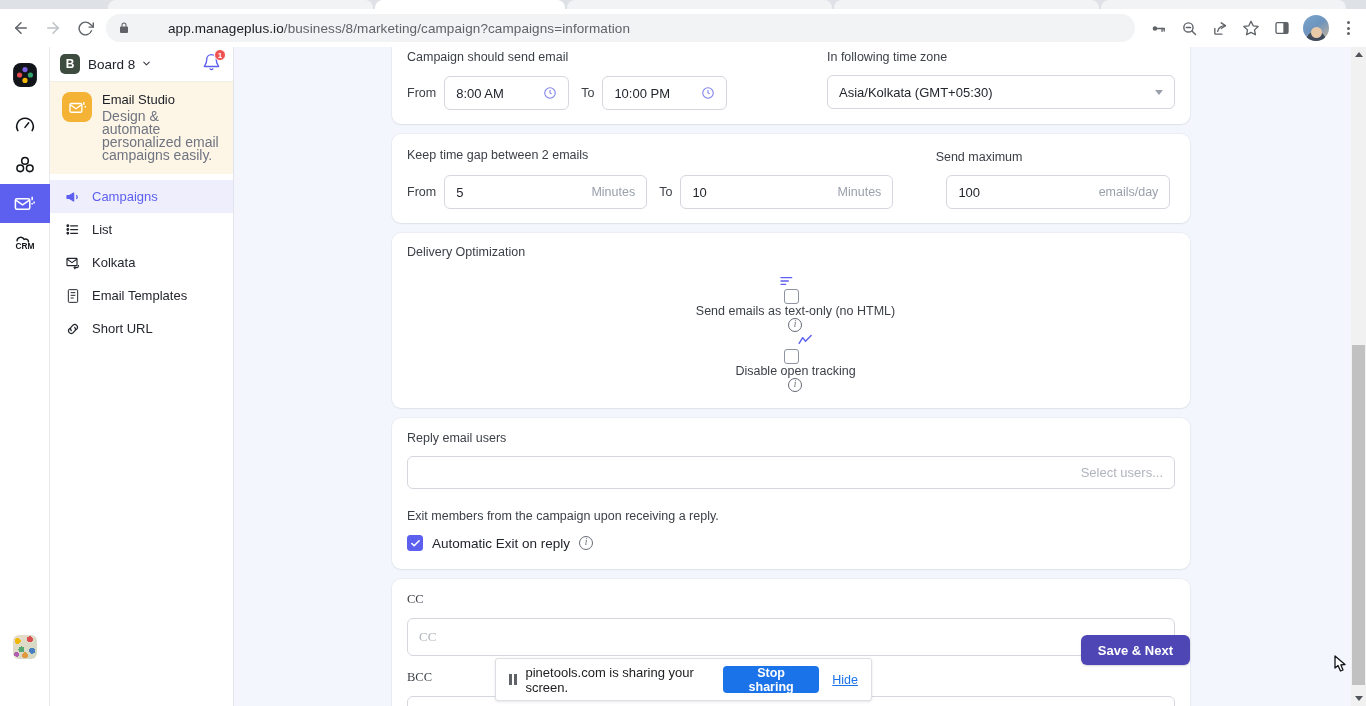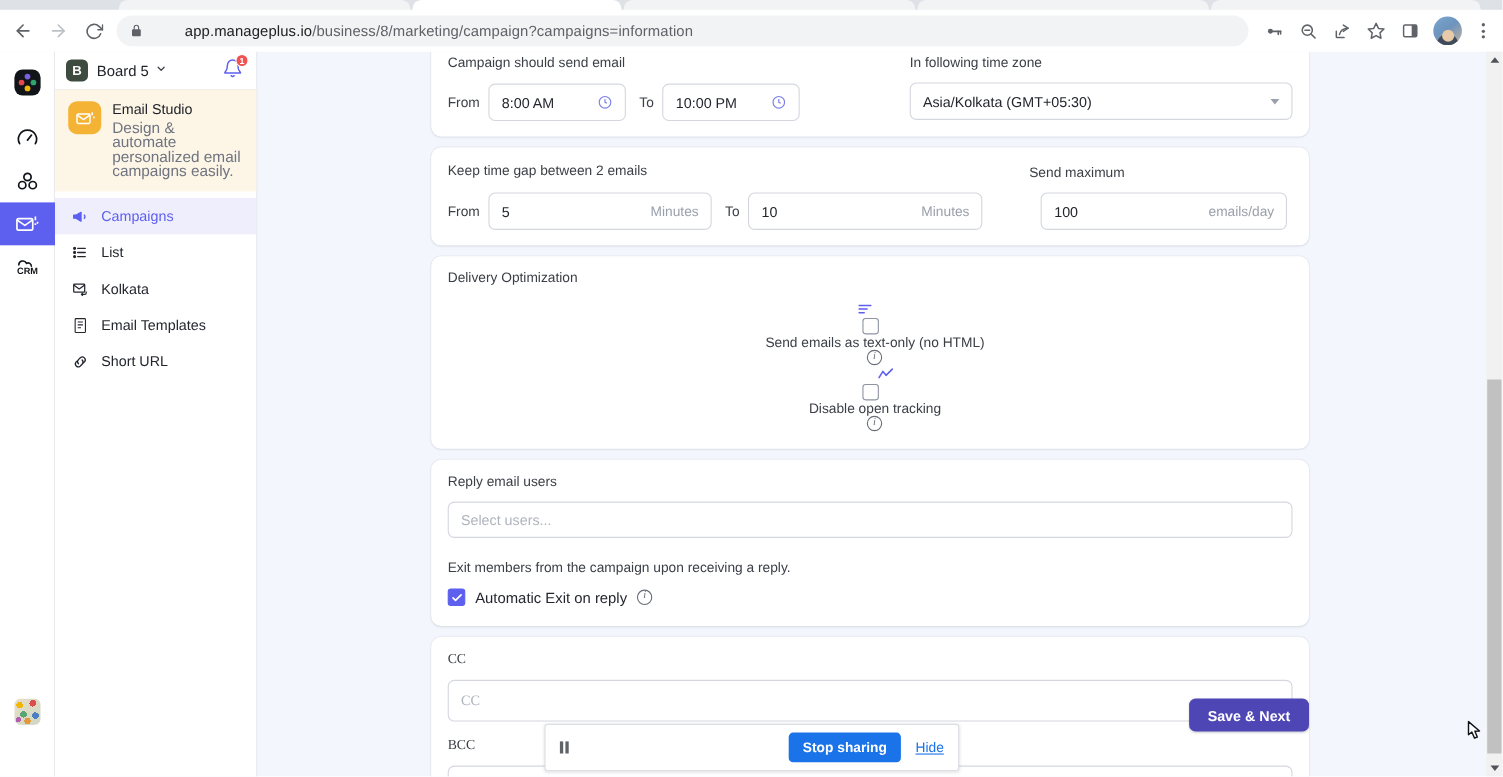--- a/index.html
+++ b/index.html
@@ -363,21 +363,21 @@
             <path d="M8 9.5a4.2 4.2 0 0 1 8-1.6 3.4 3.4 0 0 1 5 3" fill="none" stroke="#111418" stroke-width="1.6" stroke-linecap="round"></path>
             <text x="17" y="19" font-family="Liberation Sans, sans-serif" font-size="9.5" font-weight="700" fill="#111418" text-anchor="middle">CRM</text>
           </svg>
       </div>
       <div class="rail-avatar"></div>
     </div>
 
     <div class="sidebar">
       <div class="board-row">
         <div class="board-badge">B</div>
-        <div class="board-name">Board 5</div>
+        <div class="board-name">Board 8</div>
         <span class="chev">
           <svg width="11" height="11" viewBox="0 0 24 24" fill="none" stroke="currentColor" stroke-width="2.4" stroke-linecap="round" stroke-linejoin="round">
               <polyline points="6 9 12 15 18 9"></polyline>
             </svg>
         </span>
         <div class="bell-wrap">
           <svg width="19" height="19" viewBox="0 0 24 24" fill="none" stroke="#5d5fef" stroke-width="1.7" stroke-linecap="round" stroke-linejoin="round">
               <path d="M18 8a6 6 0 1 0-12 0c0 7-3 7-3 9h18c0-2-3-2-3-9"></path>
               <path d="M10.3 20a2 2 0 0 0 3.4 0"></path>
             </svg>
@@ -549,21 +549,21 @@
               <span class="chk"></span>
               <span class="lbl-sm" style="margin-left:9px;">Disable open tracking</span>
               <span class="info" style="margin-left:8px;">i</span>
             </div>
           </div>
         </div>
 
         <div class="card">
           <div class="sect4">
             <div class="lbl">Reply email users</div>
-            <div class="field" style="margin-top:11px;height:33px;">
+            <div class="field" style="margin-top:11px;height:33px;justify-content:flex-end;">
               <span class="ph">Select users...</span>
             </div>
             <div class="lbl" style="margin-top:20px;">Exit members from the campaign upon receiving a reply.</div>
             <div class="row" style="margin-top:12px;">
               <span class="chk big checked">
                 <svg width="11" height="11" viewBox="0 0 24 24" fill="none" stroke="#fff" stroke-width="3.4" stroke-linecap="round" stroke-linejoin="round">
                     <polyline points="20 6 9 17 4 12"></polyline>
                   </svg>
               </span>
               <span style="margin-left:9px;font-size:13.5px;color:#23262d;">Automatic Exit on reply</span>
@@ -594,20 +594,21 @@
         </svg>
       </span>
     </div>
   </div>
 
   <div class="sharebar">
     <span class="pause">
         <i></i>
         <i></i>
       </span>
+    <span class="share-text">pinetools.com is sharing your screen.</span>
     <button class="stop-btn">Stop sharing</button>
     <span class="hide-link">Hide</span>
   </div>
 
   <div class="sb">
     <div class="sb-arrow sb-up">
         <i></i>
       </div>
     <div class="sb-thumb"></div>
     <div class="sb-arrow sb-down" style="position:absolute;bottom:0;">

